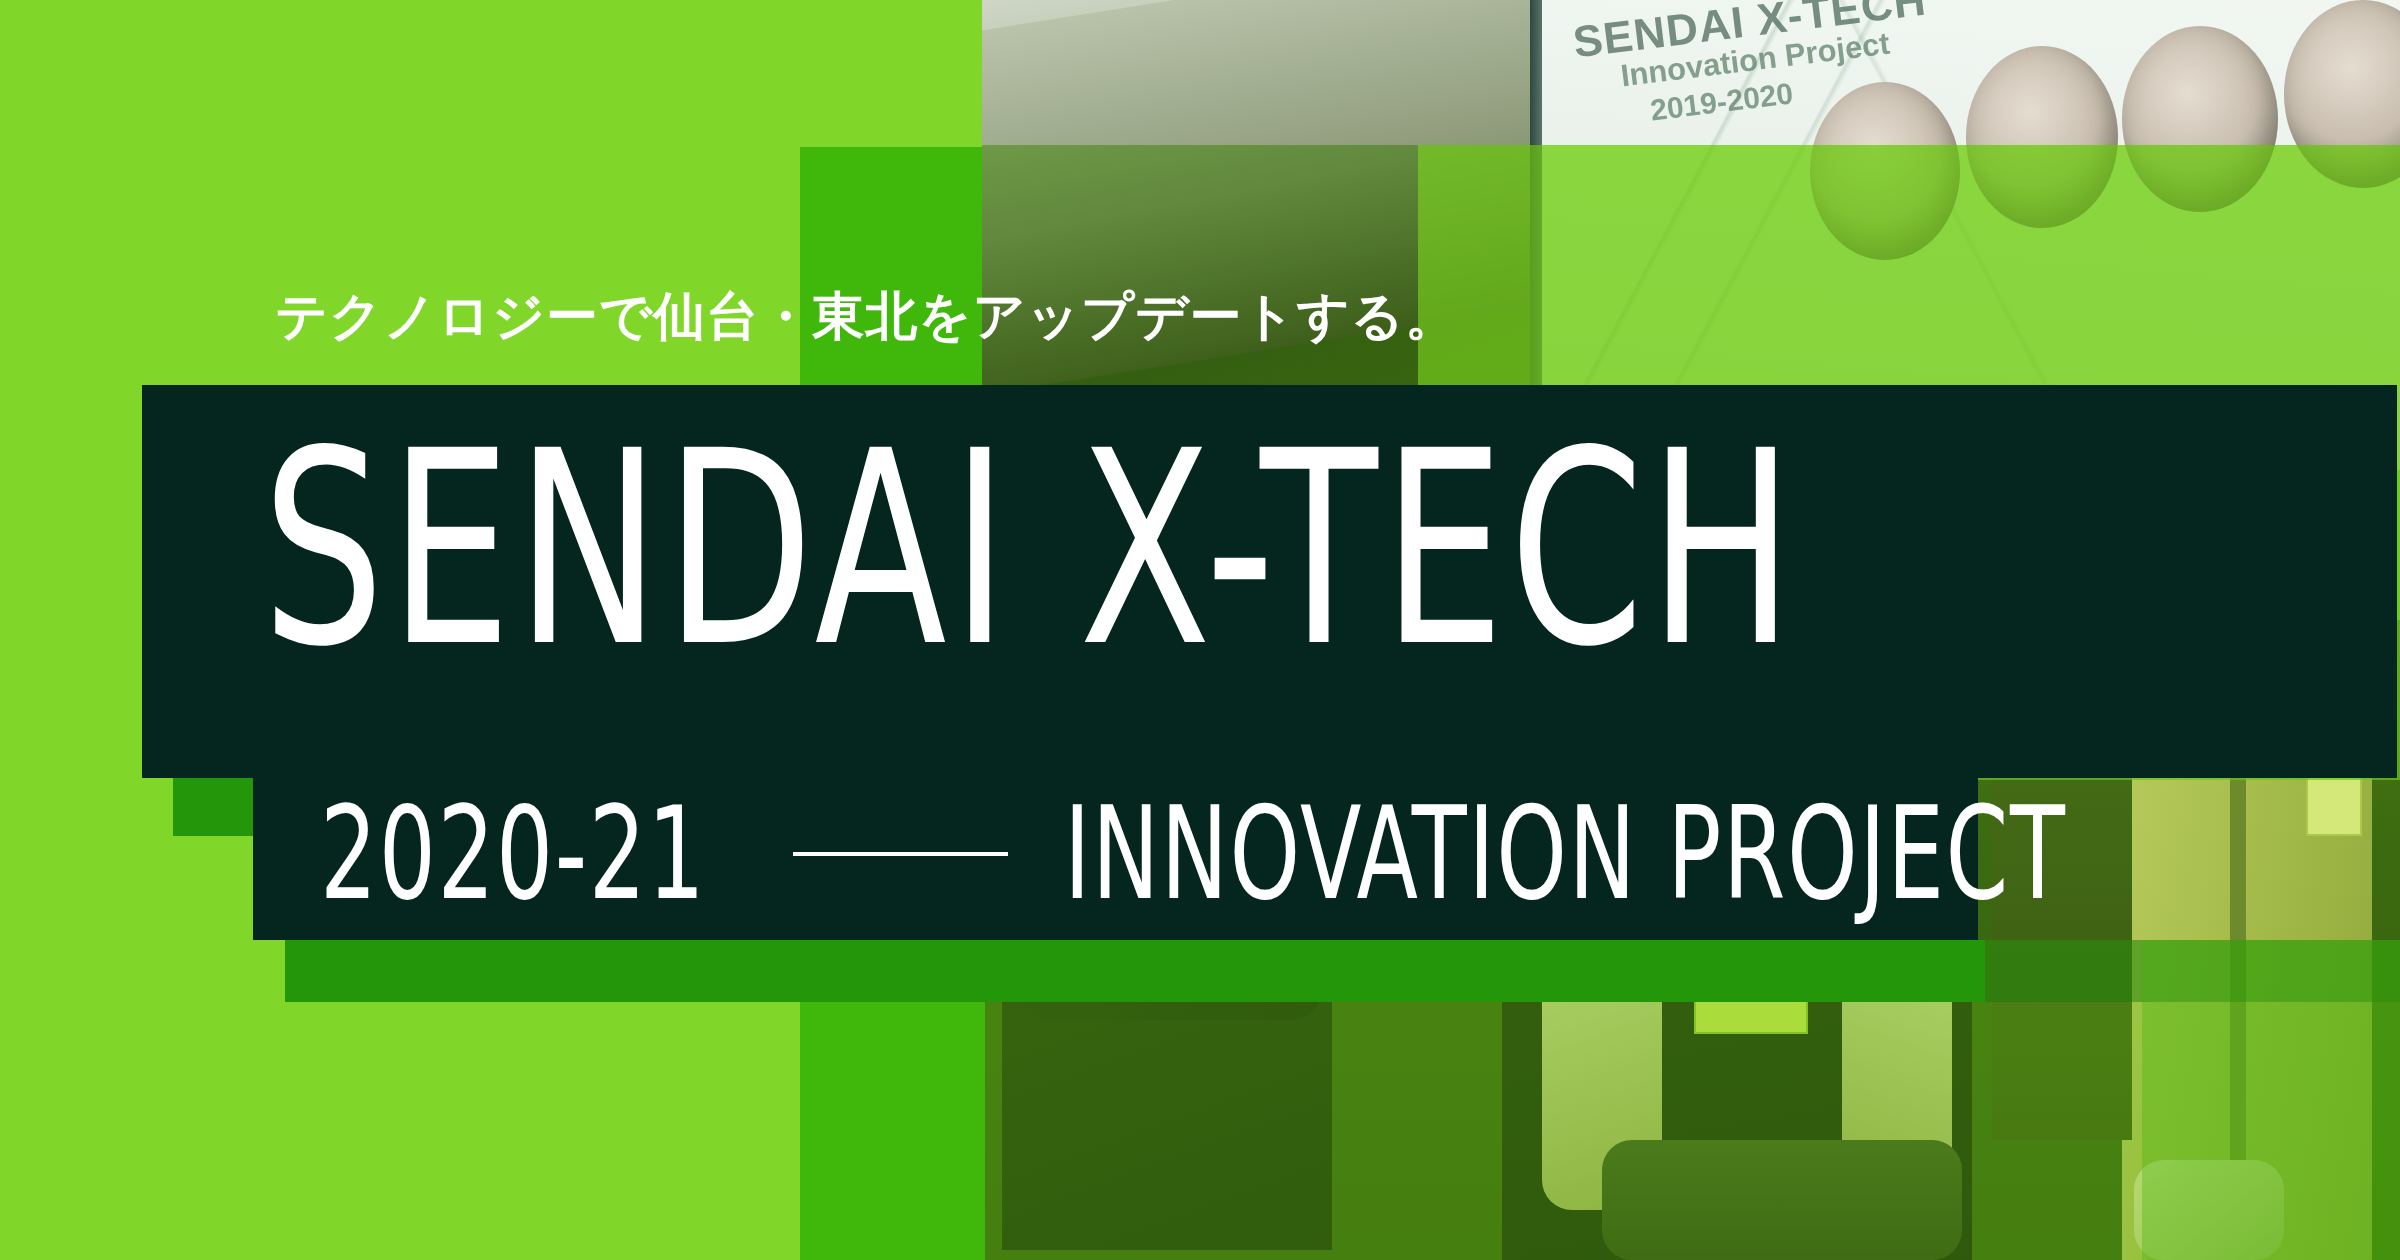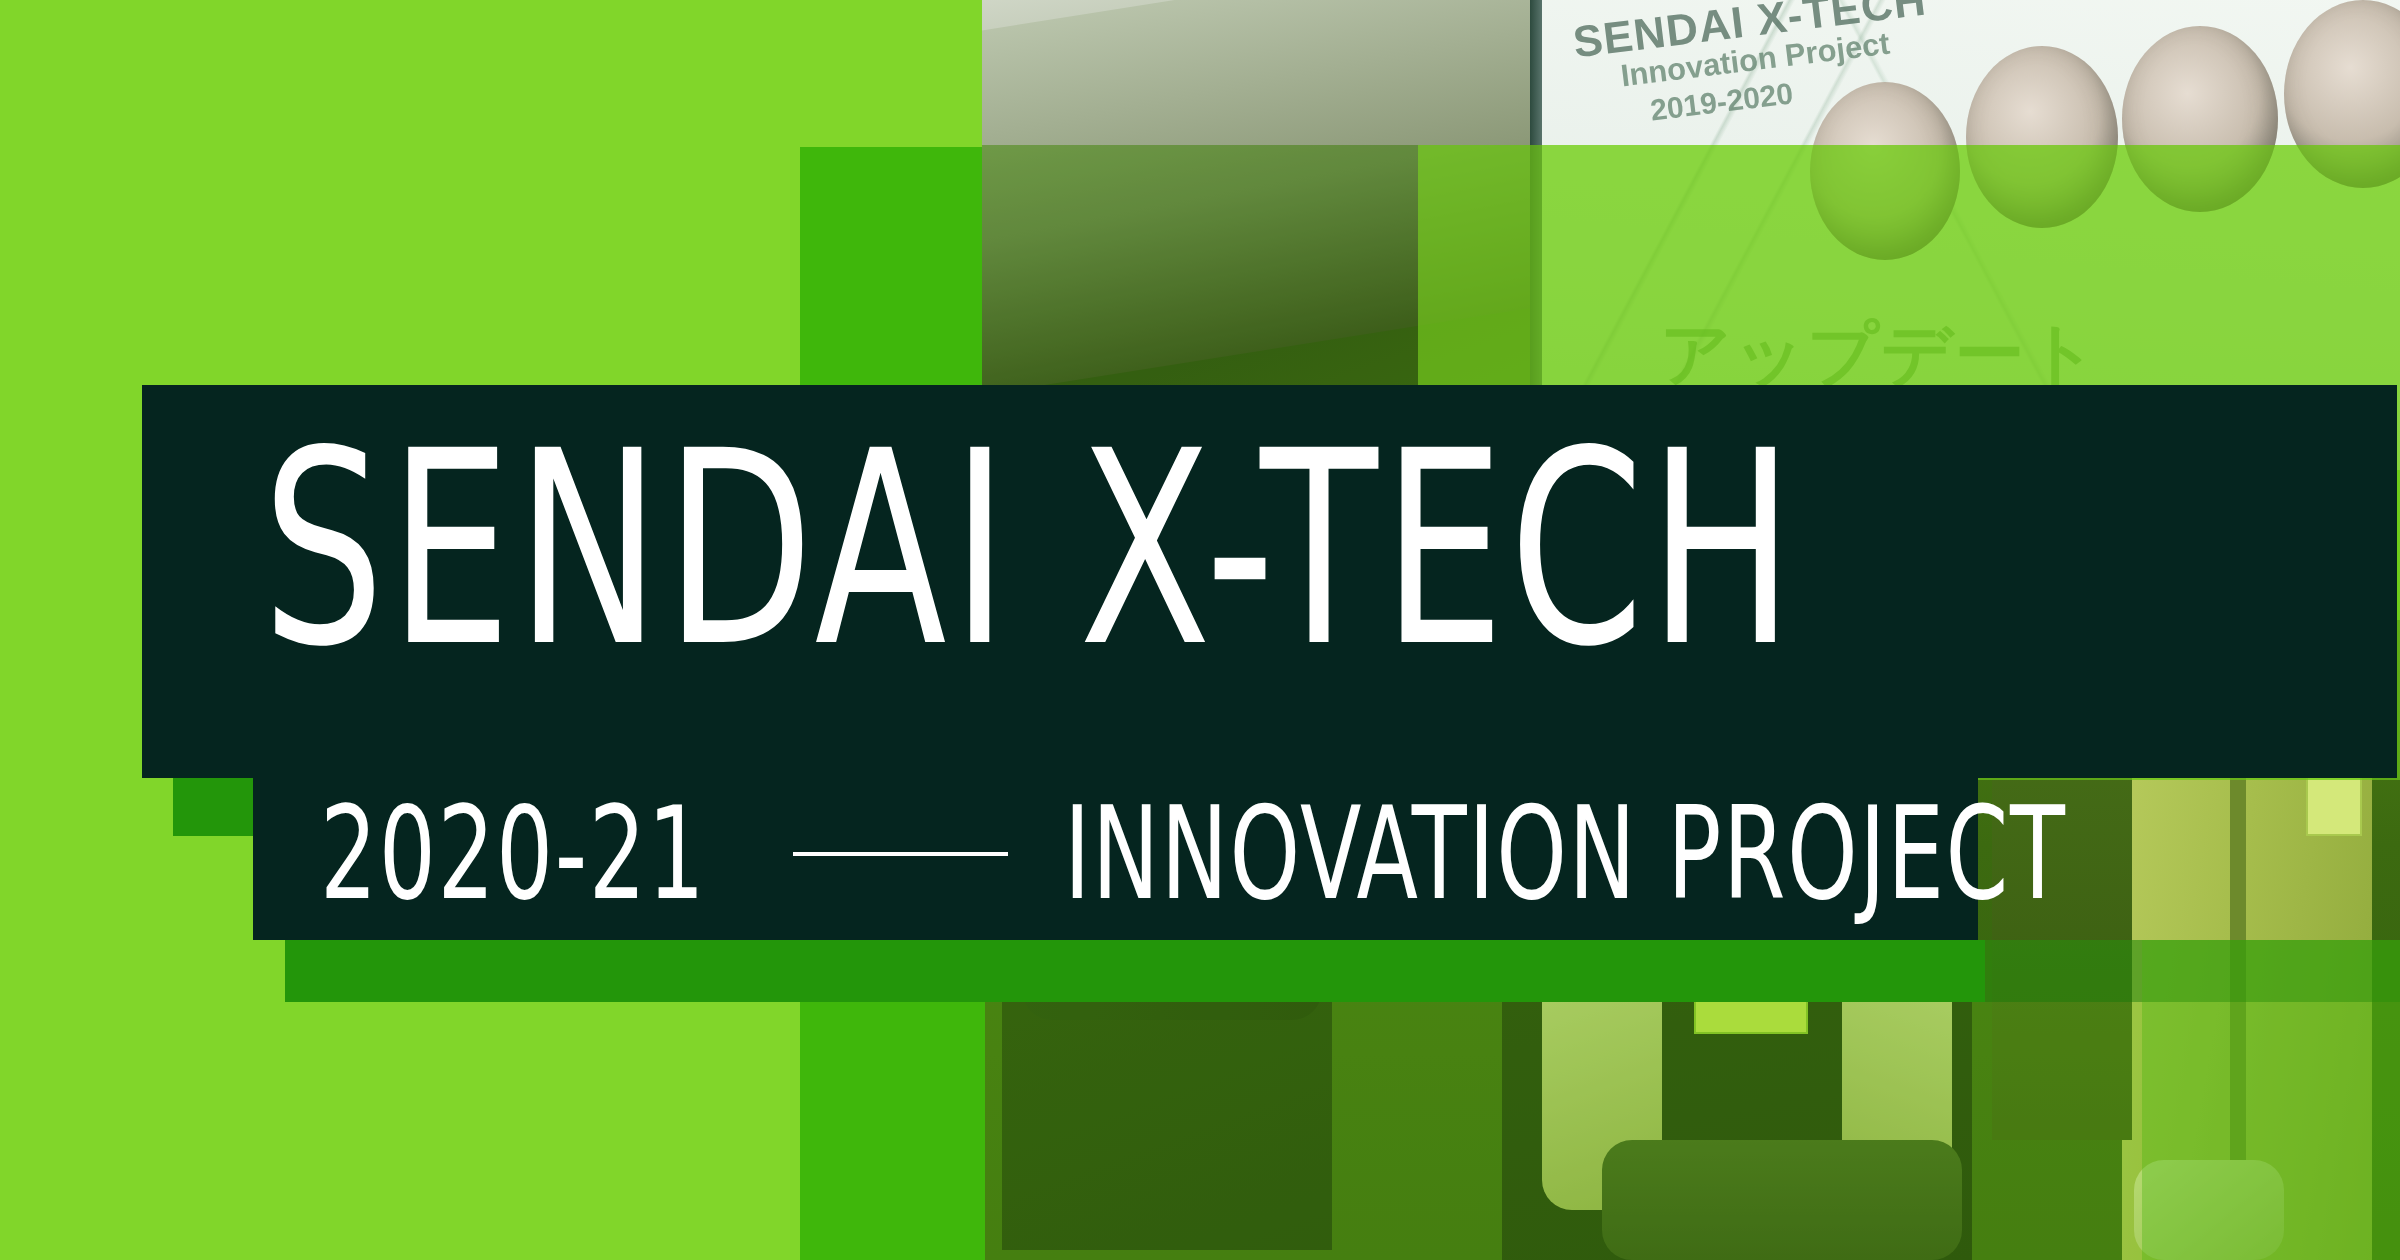--- a/index.html
+++ b/index.html
@@ -360,21 +360,20 @@
     <div class="ph-ceiling"></div>
     <div class="ph-wall-dark"></div>
     <div class="ph-wall-diag"></div>
     <div class="ph-frame-edge"></div>
 
     <div class="ph-screen">
       <div class="ph-screen-lines"></div>
       <div class="ph-screen-title">SENDAI X-TECH</div>
       <div class="ph-screen-sub">Innovation Project</div>
       <div class="ph-screen-years">2019-2020</div>
-      <div class="ph-screen-jp2">アップデート</div>
       <div class="ph-face" style="left:268px;top:92px;width:150px;height:178px;"></div>
       <div class="ph-face" style="left:424px;top:56px;width:152px;height:182px;"></div>
       <div class="ph-face" style="left:580px;top:36px;width:156px;height:186px;"></div>
       <div class="ph-face" style="left:742px;top:10px;width:158px;height:188px;"></div>
     </div>
 
     <div class="ph-lower">
       <div class="ph-person" style="left:20px;top:10px;width:330px;height:620px;background:linear-gradient(160deg,#24410b,#17300a);"></div>
       <div class="ph-lanyard" style="left:140px;top:10px;height:210px;"></div>
       <div class="ph-lanyard" style="left:248px;top:10px;height:190px;"></div>
@@ -402,20 +401,21 @@
     <div class="ph-tint-top"></div>
     <div class="ph-tint-topright"></div>
     <div class="ph-tint-bottom"></div>
     <div class="ph-tint-bottom-strip"></div>
     <div class="ph-tint-far-right"></div>
   </div>
 
   <div class="bg-mid-col-lower"></div>
   <div class="bg-mid-band-2"></div>
 
+  <div class="tagline">テクノロジーで仙台・東北をアップデートする。</div>
 
   <div class="panel-title"></div>
   <div class="panel-sub"></div>
 
   <div class="title-main">SENDAI X-TECH</div>
 
   <div class="sub-row">
     <span class="sub-year">2020-21</span>
     <span class="sub-rule"></span>
     <span class="sub-label">INNOVATION PROJECT</span>

